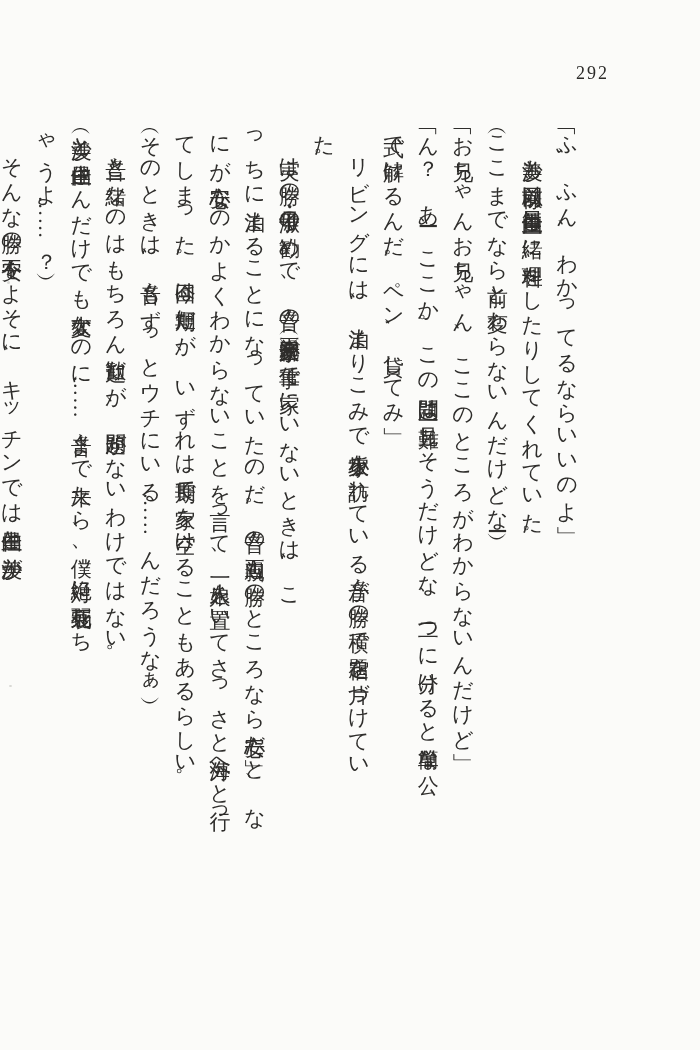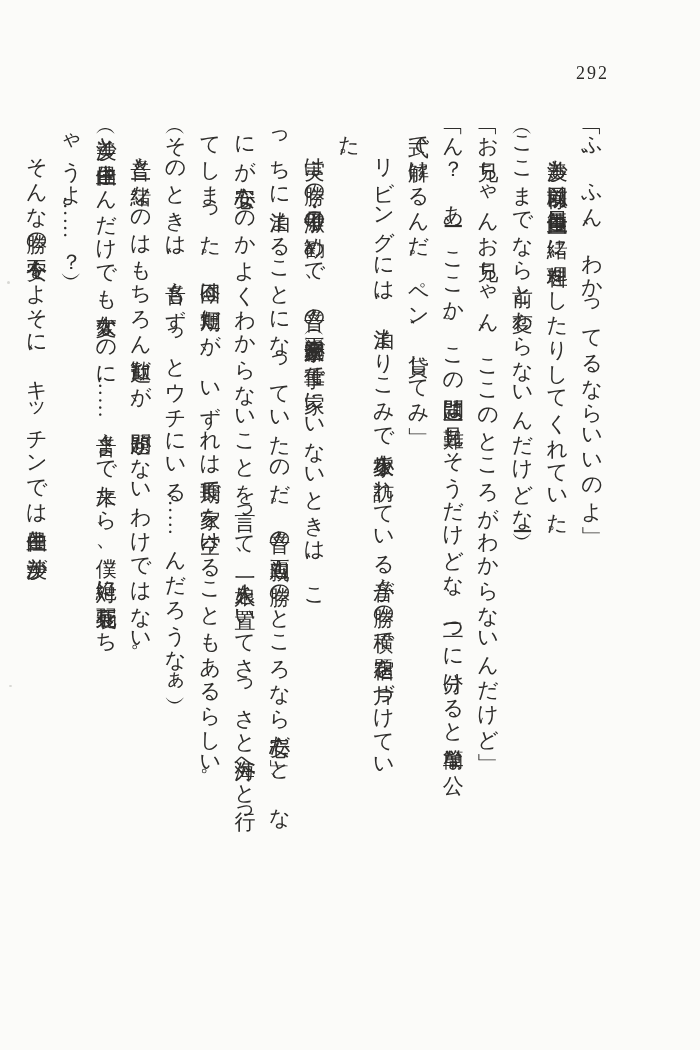--- a/index.html
+++ b/index.html
@@ -13,21 +13,20 @@
     overflow: hidden;
     position: relative;
     font-family: "Liberation Serif", "DejaVu Serif", serif;
   }
   .page {
     position: absolute;
     top: 0; left: 0;
     width: 641px;
     height: 1050px;
     background: #fbfbf9;
-    padding-left: 25px;
   }
   .page-number {
     position: absolute;
     top: 63px;
     left: 576px;
     font-size: 18px;
     letter-spacing: 2px;
     color: #2c2b29;
   }
   .text-block {

